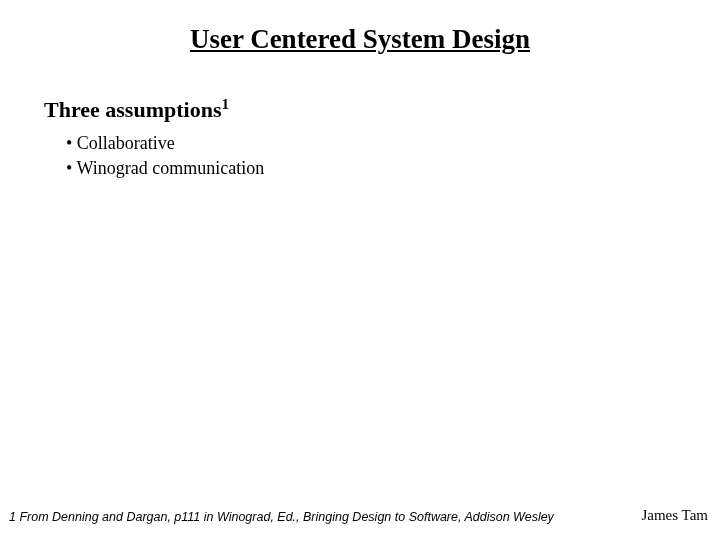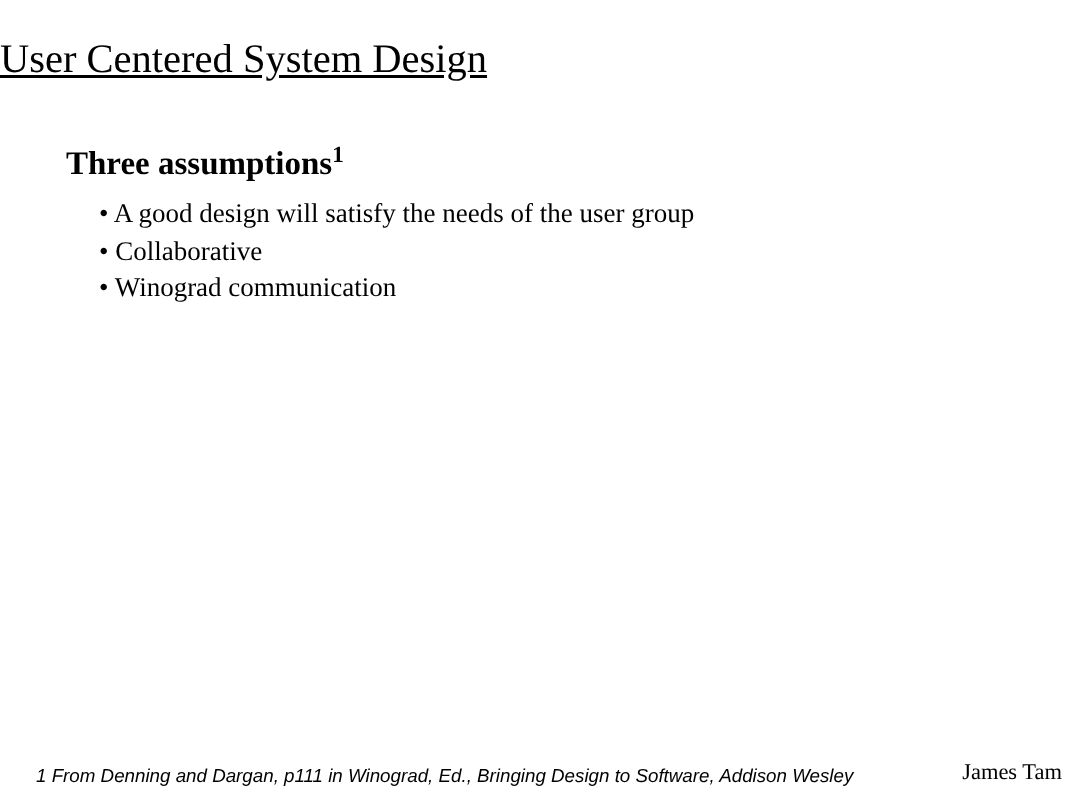--- a/index.html
+++ b/index.html
@@ -10,22 +10,23 @@
     body {
       width: 720px;
       height: 540px;
       background: #ffffff;
       font-family: "Times New Roman", Times, serif;
       color: #000000;
       position: relative;
       overflow: hidden;
     }
     .title {
+      text-align: center;
       font-size: 27px;
-      font-weight: normal;
+      font-weight: bold;
       text-decoration: underline;
       margin-top: 24px;
       margin-bottom: 22px;
     }
     .content {
       padding-left: 44px;
       padding-right: 44px;
     }
     .subheading {
       font-size: 22px;
@@ -43,21 +44,21 @@
       padding-left: 22px;
       font-size: 18px;
       line-height: 1.35;
     }
     .bullets li::before {
       content: "• ";
     }
     .footnote {
       position: absolute;
       bottom: 16px;
-      left: 24px;
+      left: 9px;
       font-family: Arial, Helvetica, sans-serif;
       font-size: 12.5px;
       font-style: italic;
     }
     .author {
       position: absolute;
       bottom: 16px;
       right: 12px;
       font-family: Liberation Serif, serif;
       font-size: 15px;
@@ -66,20 +67,19 @@
 </head>
 <body>
 
 <div class="title">User Centered System Design</div>
 
 <div class="content">
   <div class="subheading">
     <span>Three assumptions</span><sup>1</sup>
   </div>
   <ul class="bullets">
-    <li>A good design will satisfy the needs of the user group</li>
     <li>Collaborative</li>
     <li>Winograd communication</li>
   </ul>
 </div>
 
 <div class="footnote">1 From Denning and Dargan, p111 in Winograd, Ed., Bringing Design to Software, Addison Wesley</div>
 <div class="author">James Tam</div>
 
 </body></html>

